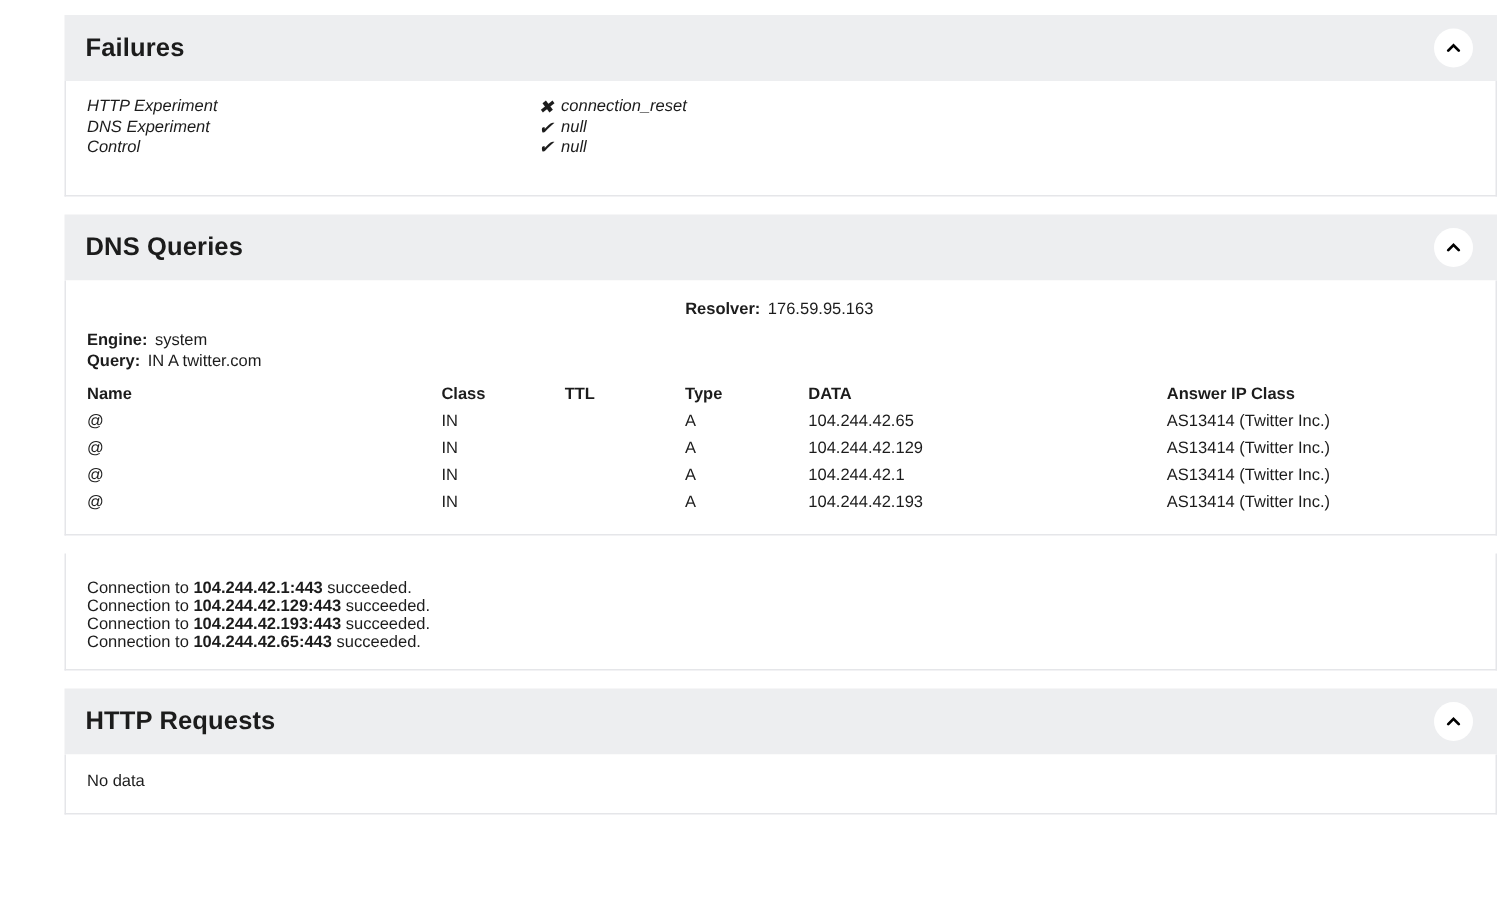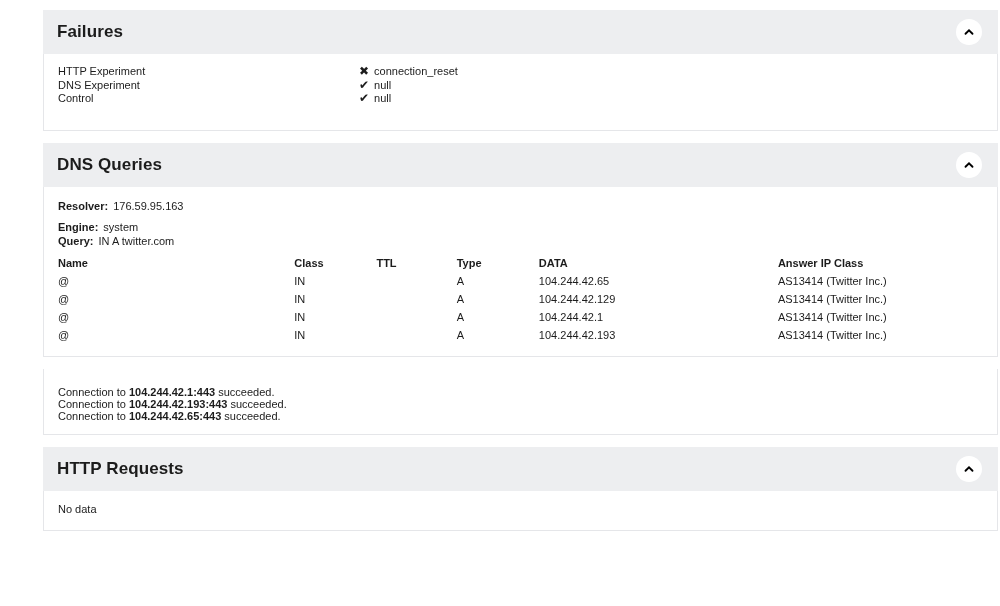--- a/index.html
+++ b/index.html
@@ -47,29 +47,29 @@
   .collapse-btn svg { display: block; }
   .card-body {
     background: #ffffff;
     border: 1px solid #e5e6e9;
     border-top: none;
     font-size: 11px;
     line-height: 13.5px;
   }
   
   .failures-body { padding: 11px 16px 24px 14px; }
-  .fail-row { display: flex; align-items: flex-start; }
+  .fail-row { display: flex; align-items: flex-start; font-style: italic; }
   .fail-label { width: 301px; flex: 0 0 auto; }
   .fail-value { display: flex; align-items: center; }
   .status-glyph { font-size: 12px; margin-right: 5px; }
   
   .dns-body { padding: 13px 16px 12px 14px; }
   .meta-line .meta-label { font-weight: bold; }
   .meta-line .meta-value { margin-left: 5px; }
-  .resolver-line { margin-bottom: 8px; }
+  .resolver-line { margin-bottom: 8px; text-align: center; }
   .dns-table { width: 100%; border-collapse: collapse; margin-top: 6px; table-layout: fixed; }
   .dns-table th {
     text-align: left;
     font-weight: bold;
     font-size: 11px;
     padding: 3px 0;
     line-height: 12px;
   }
   .dns-table td { padding: 3px 0; line-height: 12px; }
   .col-name { width: 25.6%; }
@@ -199,20 +199,21 @@
             <td>AS13414 (Twitter Inc.)</td>
           </tr>
         </tbody>
       </table>
     </div>
   </section>
 
   <section class="card">
     <div class="card-body tcp-body">
       <div class="tcp-line"><span>Connection to </span><span class="tcp-endpoint">104.244.42.1:443</span><span> succeeded.</span></div>
+      <div class="tcp-line"><span>Connection to </span><span class="tcp-endpoint">104.244.42.129:443</span><span> succeeded.</span></div>
       <div class="tcp-line"><span>Connection to </span><span class="tcp-endpoint">104.244.42.193:443</span><span> succeeded.</span></div>
       <div class="tcp-line"><span>Connection to </span><span class="tcp-endpoint">104.244.42.65:443</span><span> succeeded.</span></div>
     </div>
   </section>
 
   <section class="card">
     <header class="card-header">
       <h2 class="card-title">HTTP Requests</h2>
       <button class="collapse-btn">
         <span>

